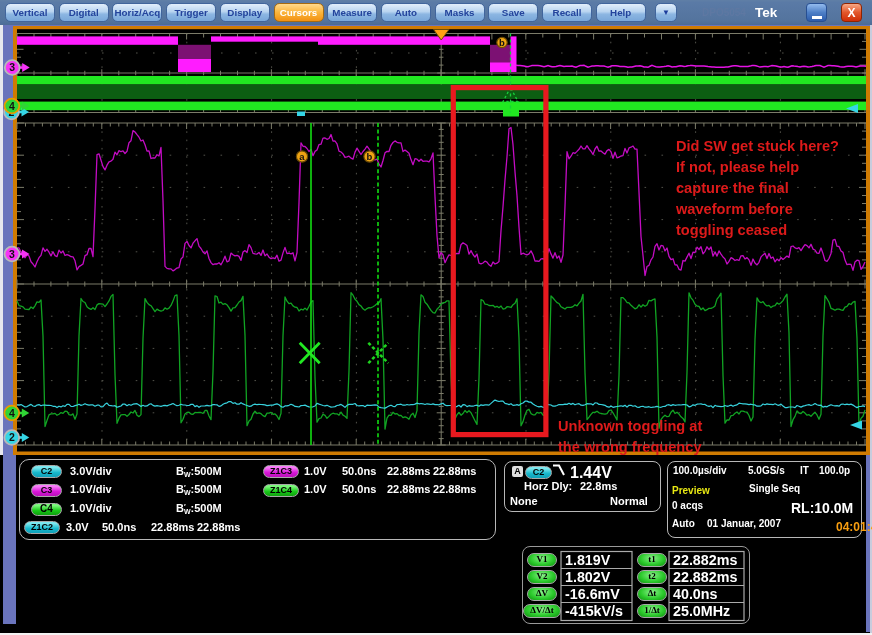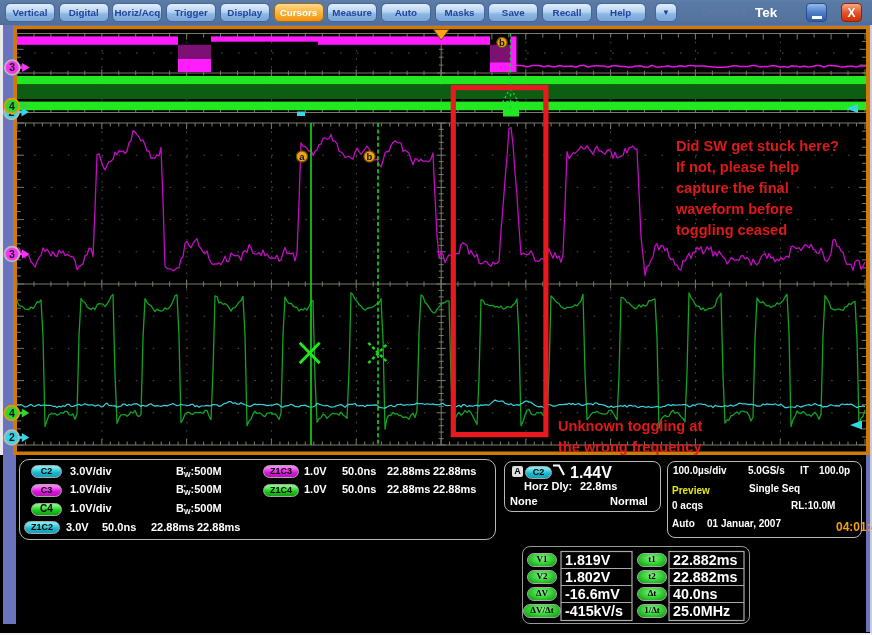--- a/index.html
+++ b/index.html
@@ -777,21 +777,21 @@
 <div class="wt" style="left:510px;top:494.5px;font-size:11px">None</div>
 <div class="wt" style="left:610px;top:494.5px;font-size:11px">Normal</div>
 
 <div class="wt" style="left:673px;top:464.5px;font-size:10px">100.0µs/div</div>
 <div class="wt" style="left:748px;top:464.5px;font-size:10px">5.0GS/s</div>
 <div class="wt" style="left:800px;top:464.5px;font-size:10px">IT</div>
 <div class="wt" style="left:819px;top:464.5px;font-size:10px">100.0p</div>
 <div class="wt" style="left:672px;top:484.5px;color:#e8e813;font-size:10px">Preview</div>
 <div class="wt" style="left:749px;top:482.5px;font-size:10px">Single Seq</div>
 <div class="wt" style="left:672px;top:499.5px;font-size:10px">0 acqs</div>
-<div class="wt" style="left:791px;top:499.5px;font-size:10px">RL:10.0M</div>
+<div class="wt" style="left:791px;top:499.5px;font-size:14px">RL:10.0M</div>
 <div class="wt" style="left:672px;top:517.5px;font-size:10px">Auto</div>
 <div class="wt" style="left:707px;top:517.5px;font-size:10px">01 Januar, 2007</div>
 <div class="wt" style="left:836px;top:519.5px;color:#f89e10;font-size:12px">04:01:44</div>
 
 <svg width="872" height="635" viewBox="0 0 872 635" style="position:absolute;left:0;top:0;pointer-events:none">
 <rect x="561" y="551.5" width="71" height="69" fill="none" stroke="#aaa" stroke-width="1.2"></rect>
 <rect x="669" y="551.5" width="75" height="69" fill="none" stroke="#aaa" stroke-width="1.2"></rect>
 <path d="M561 568.5 H632 M561 585.5 H632 M561 602.5 H632 M669 568.5 H744 M669 585.5 H744 M669 602.5 H744" stroke="#aaa" stroke-width="1.2"></path>
 </svg>
 <div class="pill gp" style="left:527px;top:552.5px;width:30px;font-size:9px">V1</div>

